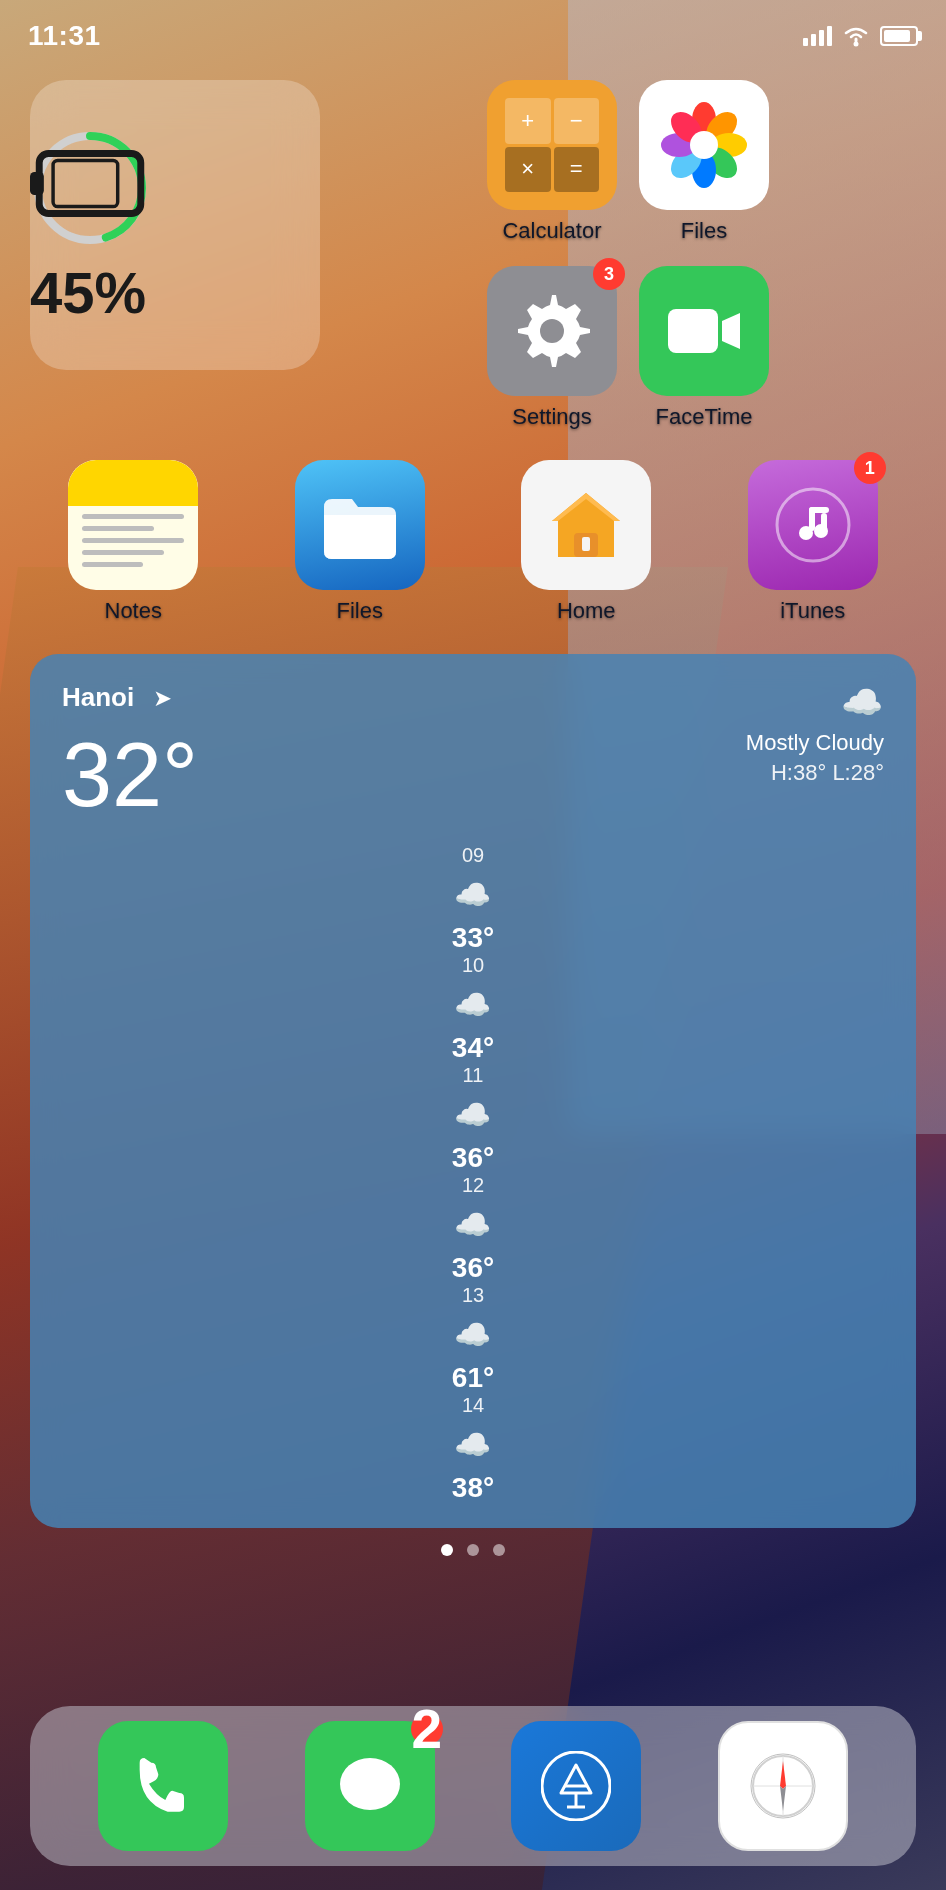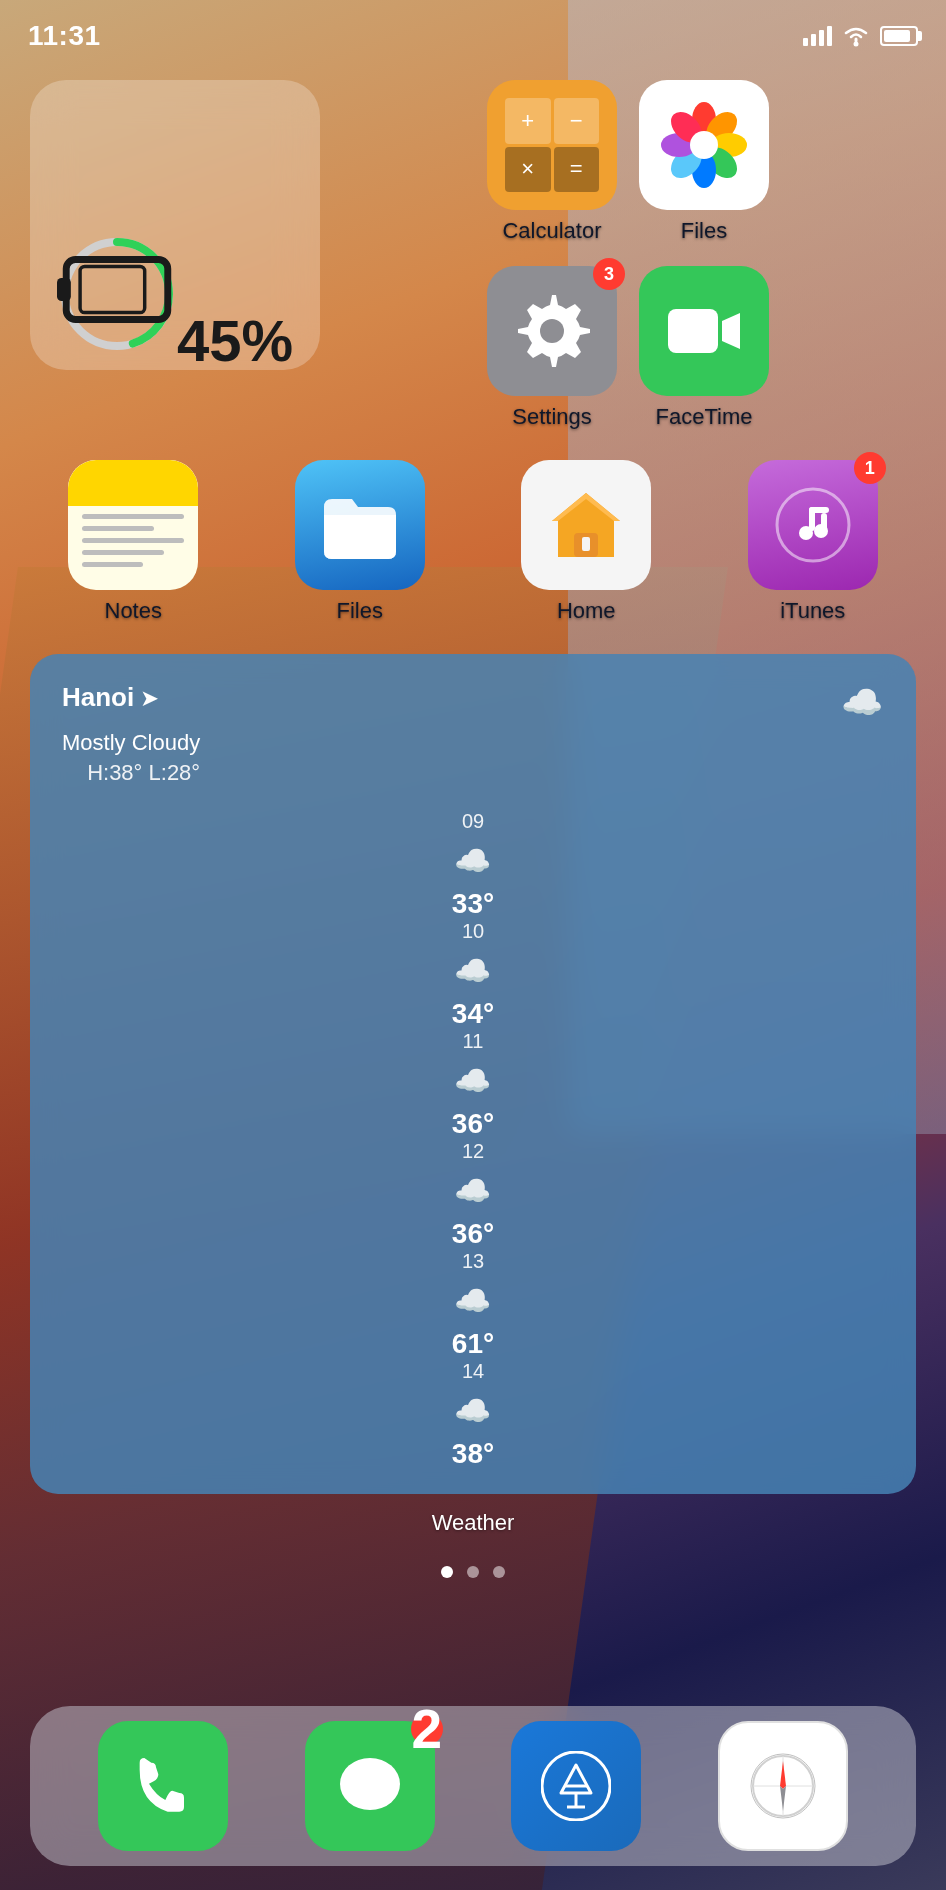--- a/index.html
+++ b/index.html
@@ -138,22 +138,22 @@
     }
 
     
     #battery-widget {
       width: 290px;
       height: 290px;
       background: rgba(255,255,255,0.25);
       backdrop-filter: blur(20px);
       border-radius: 36px;
       display: flex;
-      flex-direction: row;
-      align-items: flex-end;
+      flex-direction: column;
+      align-items: flex-start;
       justify-content: center;
       flex-shrink: 0;
     }
 
     .battery-circle {
       width: 120px;
       height: 120px;
       position: relative;
       margin-bottom: 16px;
     }
@@ -351,21 +351,21 @@
       justify-content: space-between;
       align-items: flex-start;
       margin-bottom: 8px;
     }
 
     #weather-city {
       font-size: 26px;
       font-weight: 600;
       display: flex;
       align-items: center;
-      gap: 7px;
+      gap: 20px;
     }
 
     #weather-temp-row {
       display: flex;
       justify-content: space-between;
       align-items: flex-start;
       margin-bottom: 24px;
     }
 
     #weather-temp {
@@ -666,20 +666,21 @@
 
   <div id="weather-widget">
     <div id="weather-header">
       <div id="weather-city">
         <span>Hanoi</span>
         <span style="font-size:20px;">➤</span>
       </div>
       <span style="font-size:34px;">☁️</span>
     </div>
     <div id="weather-temp-row">
+      <div id="weather-temp">32°</div>
       <div id="weather-desc">
         <div id="weather-desc-text">Mostly Cloudy</div>
         <div id="weather-hl">
           <span>H:38°</span>
           <span> </span>
           <span>L:28°</span>
         </div>
       </div>
     </div>
     <div id="weather-hourly">
@@ -709,21 +710,20 @@
       <span class="weather-hour-temp">61°</span>
     </div>
         <div class="weather-hour">
       <span class="weather-hour-label">14</span>
       <span class="weather-hour-icon">☁️</span>
       <span class="weather-hour-temp">38°</span>
     </div>
       </div>
   </div>
 
-  <div id="weather-label">Weather</div>
 
   <div id="page-dots">
     <div class="dot active"></div>
     <div class="dot"></div>
     <div class="dot"></div>
   </div>
 
 </div>
 
 <div id="dock">

